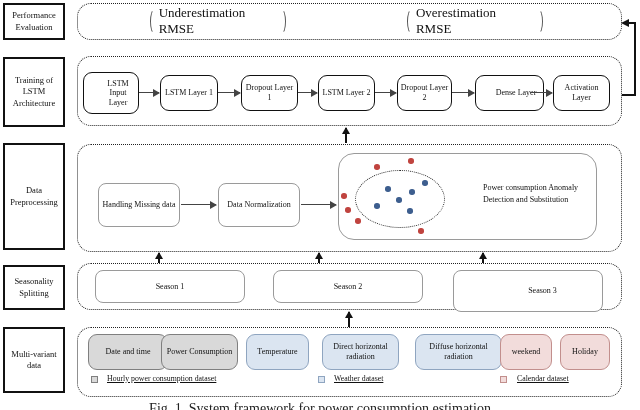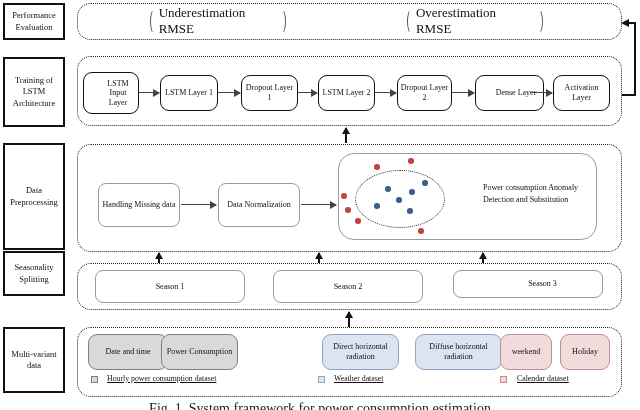--- a/index.html
+++ b/index.html
@@ -63,21 +63,21 @@
   .caption{position:absolute;left:0;top:401px;width:640px;text-align:center;font-size:14px;color:#222;}
 </style>
 </head>
 <body>
 
 <div id="page">
 
   <div class="rowlabel" style="top:3px;height:37px;">Performance Evaluation</div>
   <div class="rowlabel" style="top:57px;height:70px;">Training of LSTM Architecture</div>
   <div class="rowlabel" style="top:143px;height:107px;">Data Preprocessing</div>
-  <div class="rowlabel" style="top:251px;height:45px;">Seasonality Splitting</div>
+  <div class="rowlabel" style="top:265px;height:45px;">Seasonality Splitting</div>
   <div class="rowlabel" style="top:327px;height:66px;">Multi-variant data</div>
 
   <div class="dotbox" style="top:3px;height:37px;"></div>
   <div class="paren-item" style="left:150px;width:136px;">
     <span class="paren l"></span>
     <span>Underestimation RMSE</span>
     <span class="paren r"></span>
   </div>
   <div class="paren-item" style="left:407px;width:136px;">
     <span class="paren l"></span>
@@ -128,29 +128,30 @@
       <div class="dot" style="left: 396.25px; top: 197.25px; background: rgb(61, 94, 142);"></div>
       <div class="dot" style="left: 407.25px; top: 208.25px; background: rgb(61, 94, 142);"></div>
     </div>
   <div class="anomtext">Power consumption Anomaly Detection and Substitution</div>
 
   <div class="arrow-up" style="left:345px;top:128px;height:15px;"></div>
 
   <div class="dotbox" style="top:263px;height:47px;"></div>
   <div class="gbox" style="left:95px;top:270px;width:150px;height:33px;">Season 1</div>
   <div class="gbox" style="left:273px;top:270px;width:150px;height:33px;">Season 2</div>
-  <div class="gbox" style="left:453px;top:270px;width:150px;height:28px;padding-left:32px;">Season 3</div>
+  <div class="gbox" style="left:453px;top:270px;width:150px;height:42px;padding-left:32px;">Season 3</div>
 
   <div class="arrow-up" style="left:158px;top:253px;height:10px;"></div>
   <div class="arrow-up" style="left:318px;top:253px;height:10px;"></div>
   <div class="arrow-up" style="left:482px;top:253px;height:10px;"></div>
 
   <div class="dotbox" style="top:327px;height:70px;"></div>
   <div class="fbox" style="left: 88px; width: 80px; background: rgb(217, 217, 217); border-color: rgb(127, 127, 127);">Date and time</div>
   <div class="fbox" style="left: 161px; width: 77px; background: rgb(217, 217, 217); border-color: rgb(127, 127, 127);">Power Consumption</div>
+  <div class="fbox" style="left: 246px; width: 63px; background: rgb(219, 229, 241); border-color: rgb(143, 165, 192);">Temperature</div>
   <div class="fbox" style="left: 322px; width: 77px; background: rgb(219, 229, 241); border-color: rgb(143, 165, 192);">Direct horizontal radiation</div>
   <div class="fbox" style="left: 415px; width: 87px; background: rgb(219, 229, 241); border-color: rgb(143, 165, 192);">Diffuse horizontal radiation</div>
   <div class="fbox" style="left: 500px; width: 52px; background: rgb(242, 220, 219); border-color: rgb(194, 143, 141);">weekend</div>
   <div class="fbox" style="left: 560px; width: 50px; background: rgb(242, 220, 219); border-color: rgb(194, 143, 141);">Holiday</div>
 
   <div class="leg-sq" style="left: 91px; background: rgb(217, 217, 217); border-color: rgb(127, 127, 127);"></div>
   <div class="leg-txt" style="left:107px;">Hourly power consumption dataset</div>
   <div class="leg-sq" style="left: 318px; background: rgb(219, 229, 241); border-color: rgb(143, 165, 192);"></div>
   <div class="leg-txt" style="left:334px;">Weather dataset</div>
   <div class="leg-sq" style="left: 500px; background: rgb(242, 220, 219); border-color: rgb(194, 143, 141);"></div>

